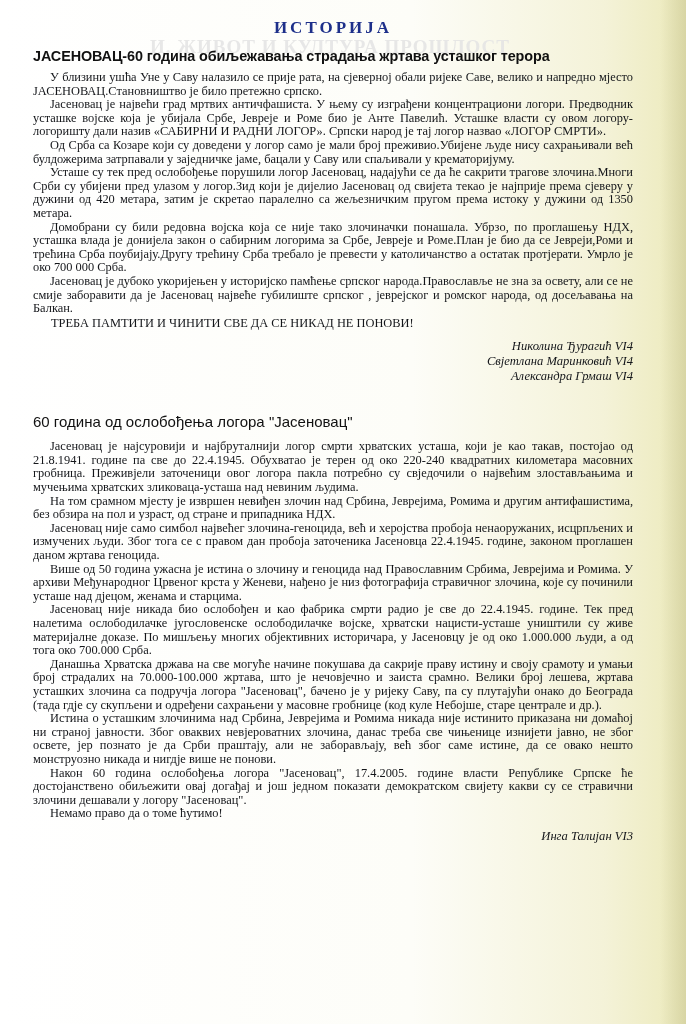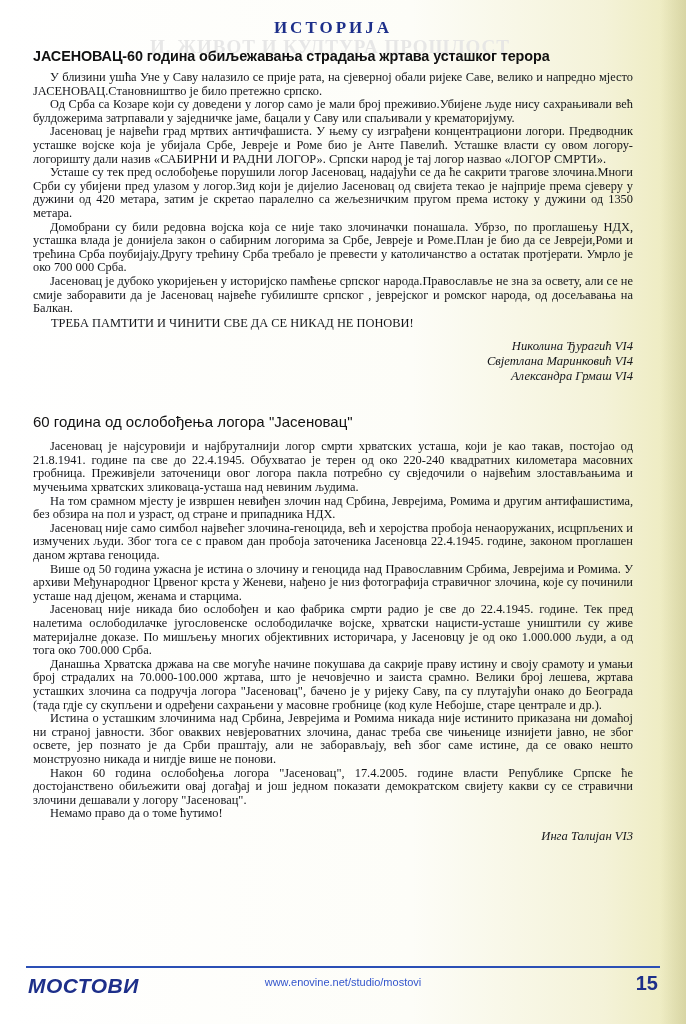--- a/index.html
+++ b/index.html
@@ -153,22 +153,22 @@
 
   <div class="ghost-head">И. ЖИВОТ И КУЛТУРА  ПРОШЛОСТ</div>
 
   <div class="page-inner">
 
     <h1 class="doc-title">ИСТОРИЈА</h1>
 
     <h2 class="sec-title-1">ЈАСЕНОВАЦ-60 година обиљежавања страдања жртава усташког терора</h2>
 
     <p class="body">У близини ушћа Уне у Саву налазило се прије рата, на сјеверној обали ријеке Саве, велико и напредно мјесто ЈАСЕНОВАЦ.Становништво је било претежно српско.</p>
+    <p class="body">Јасеновац је највећи град мртвих античфашиста. У њему су изграђени концентрациони логори. Предводник усташке војске која је убијала Србе, Јевреје и Роме био је Анте Павелић. Усташке власти су овом логору-логоришту дали назив «САБИРНИ И РАДНИ ЛОГОР». Српски народ је тај логор назвао «ЛОГОР СМРТИ».</p>
     <p class="body">Од Срба са Козаре који су доведени у логор само је мали број преживио.Убијене људе нису сахрањивали већ булдожерима затрпавали у заједничке јаме, бацали у Саву или спаљивали у крематоријуму.</p>
-    <p class="body">Јасеновац је највећи град мртвих античфашиста. У њему су изграђени концентрациони логори. Предводник усташке војске која је убијала Србе, Јевреје и Роме био је Анте Павелић. Усташке власти су овом логору-логоришту дали назив «САБИРНИ И РАДНИ ЛОГОР». Српски народ је тај логор назвао «ЛОГОР СМРТИ».</p>
     <p class="body">Усташе су тек пред ослобођење порушили логор Јасеновац, надајући се да ће сакрити трагове злочина.Многи Срби су убијени пред улазом у логор.Зид који је дијелио Јасеновац од свијета текао је најприје према сјеверу у дужини од 420 метара, затим је скретао паралелно са жељезничким пругом према истоку у дужини од 1350 метара.</p>
     <p class="body">Домобрани су били редовна војска која се није тако злочиначки понашала. Убрзо, по проглашењу НДХ, усташка влада је донијела закон о сабирним логорима за Србе, Јевреје и Роме.План је био да се Јевреји,Роми и трећина Срба поубијају.Другу трећину Срба требало је превести у католичанство а остатак протјерати. Умрло је око 700 000 Срба.</p>
     <p class="body">Јасеновац је дубоко укоријењен у историјско памћење српског народа.Православље не зна за освету, али се не смије заборавити да је Јасеновац највеће губилиште српског , јеврејског и ромског народа, од досељавања на Балкан.</p>
     <p class="callout">ТРЕБА ПАМТИТИ И ЧИНИТИ СВЕ ДА СЕ НИКАД НЕ ПОНОВИ!</p>
 
     <div class="spacer-sm"></div>
 
     <div class="signature">Николина Ђурагић VI4</div>
     <div class="signature">Свјетлана Маринковић VI4</div>
     <div class="signature">Александра Грмаш VI4</div>
@@ -186,22 +186,16 @@
     <p class="body">Истина о усташким злочинима над Србина, Јеврејима и Ромима никада није истинито приказана ни домаћој ни страној јавности. Због оваквих невјероватних злочина, данас треба све чињенице изнијети јавно, не због освете, јер познато је да Срби праштају, али не заборављају, већ због саме истине, да се овако нешто монструозно никада и нигдје више не понови.</p>
     <p class="body">Након 60 година ослобођења логора "Јасеновац", 17.4.2005. године власти Републике Српске ће достојанствено обиљежити овај догађај и још једном показати демократском свијету какви су се стравични злочини дешавали у логору "Јасеновац".</p>
     <p class="body">Немамо право да о томе ћутимо!</p>
 
     <div class="spacer-sm"></div>
 
     <div class="signature">Инга Талијан VI3</div>
 
   </div>
 
-  <div class="footer">
-    <div class="footer-rule"></div>
-    <div class="footer-brand">МОСТОВИ</div>
-    <div class="footer-url">www.enovine.net/studio/mostovi</div>
-    <div class="footer-page">15</div>
-  </div>
 
   <div class="edge-shadow"></div>
 
 </div>
 
 </body></html>

